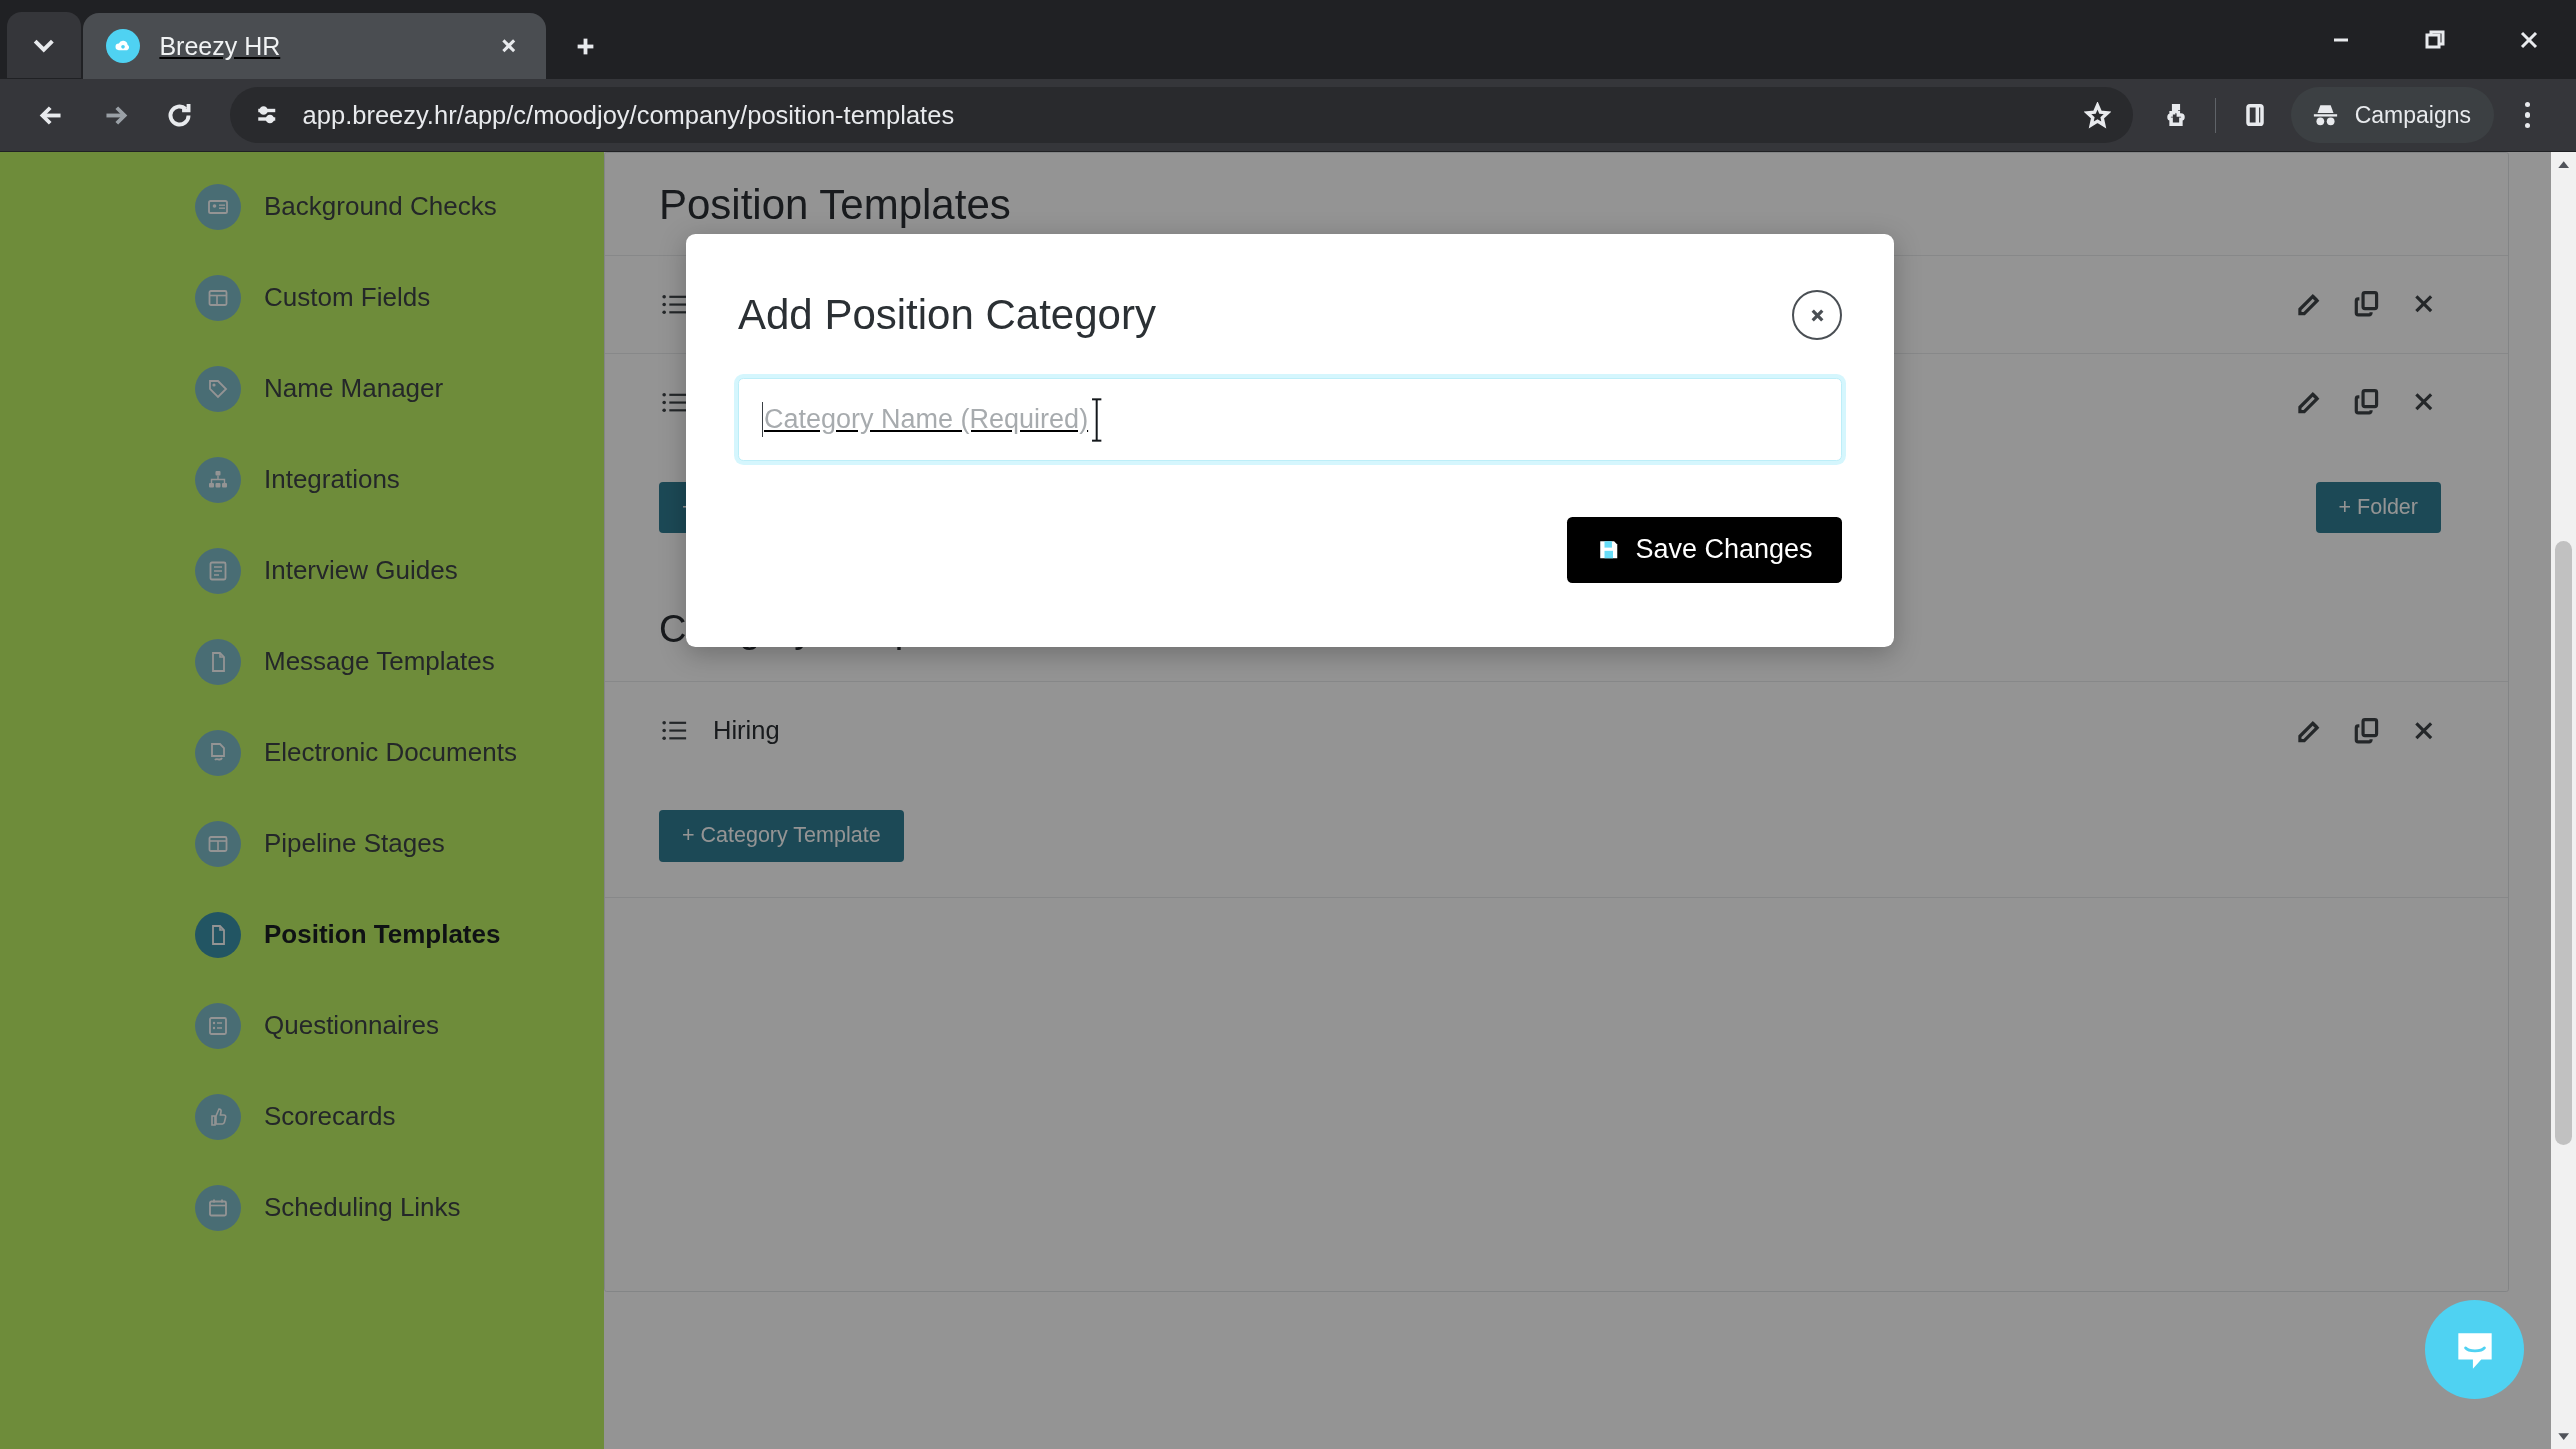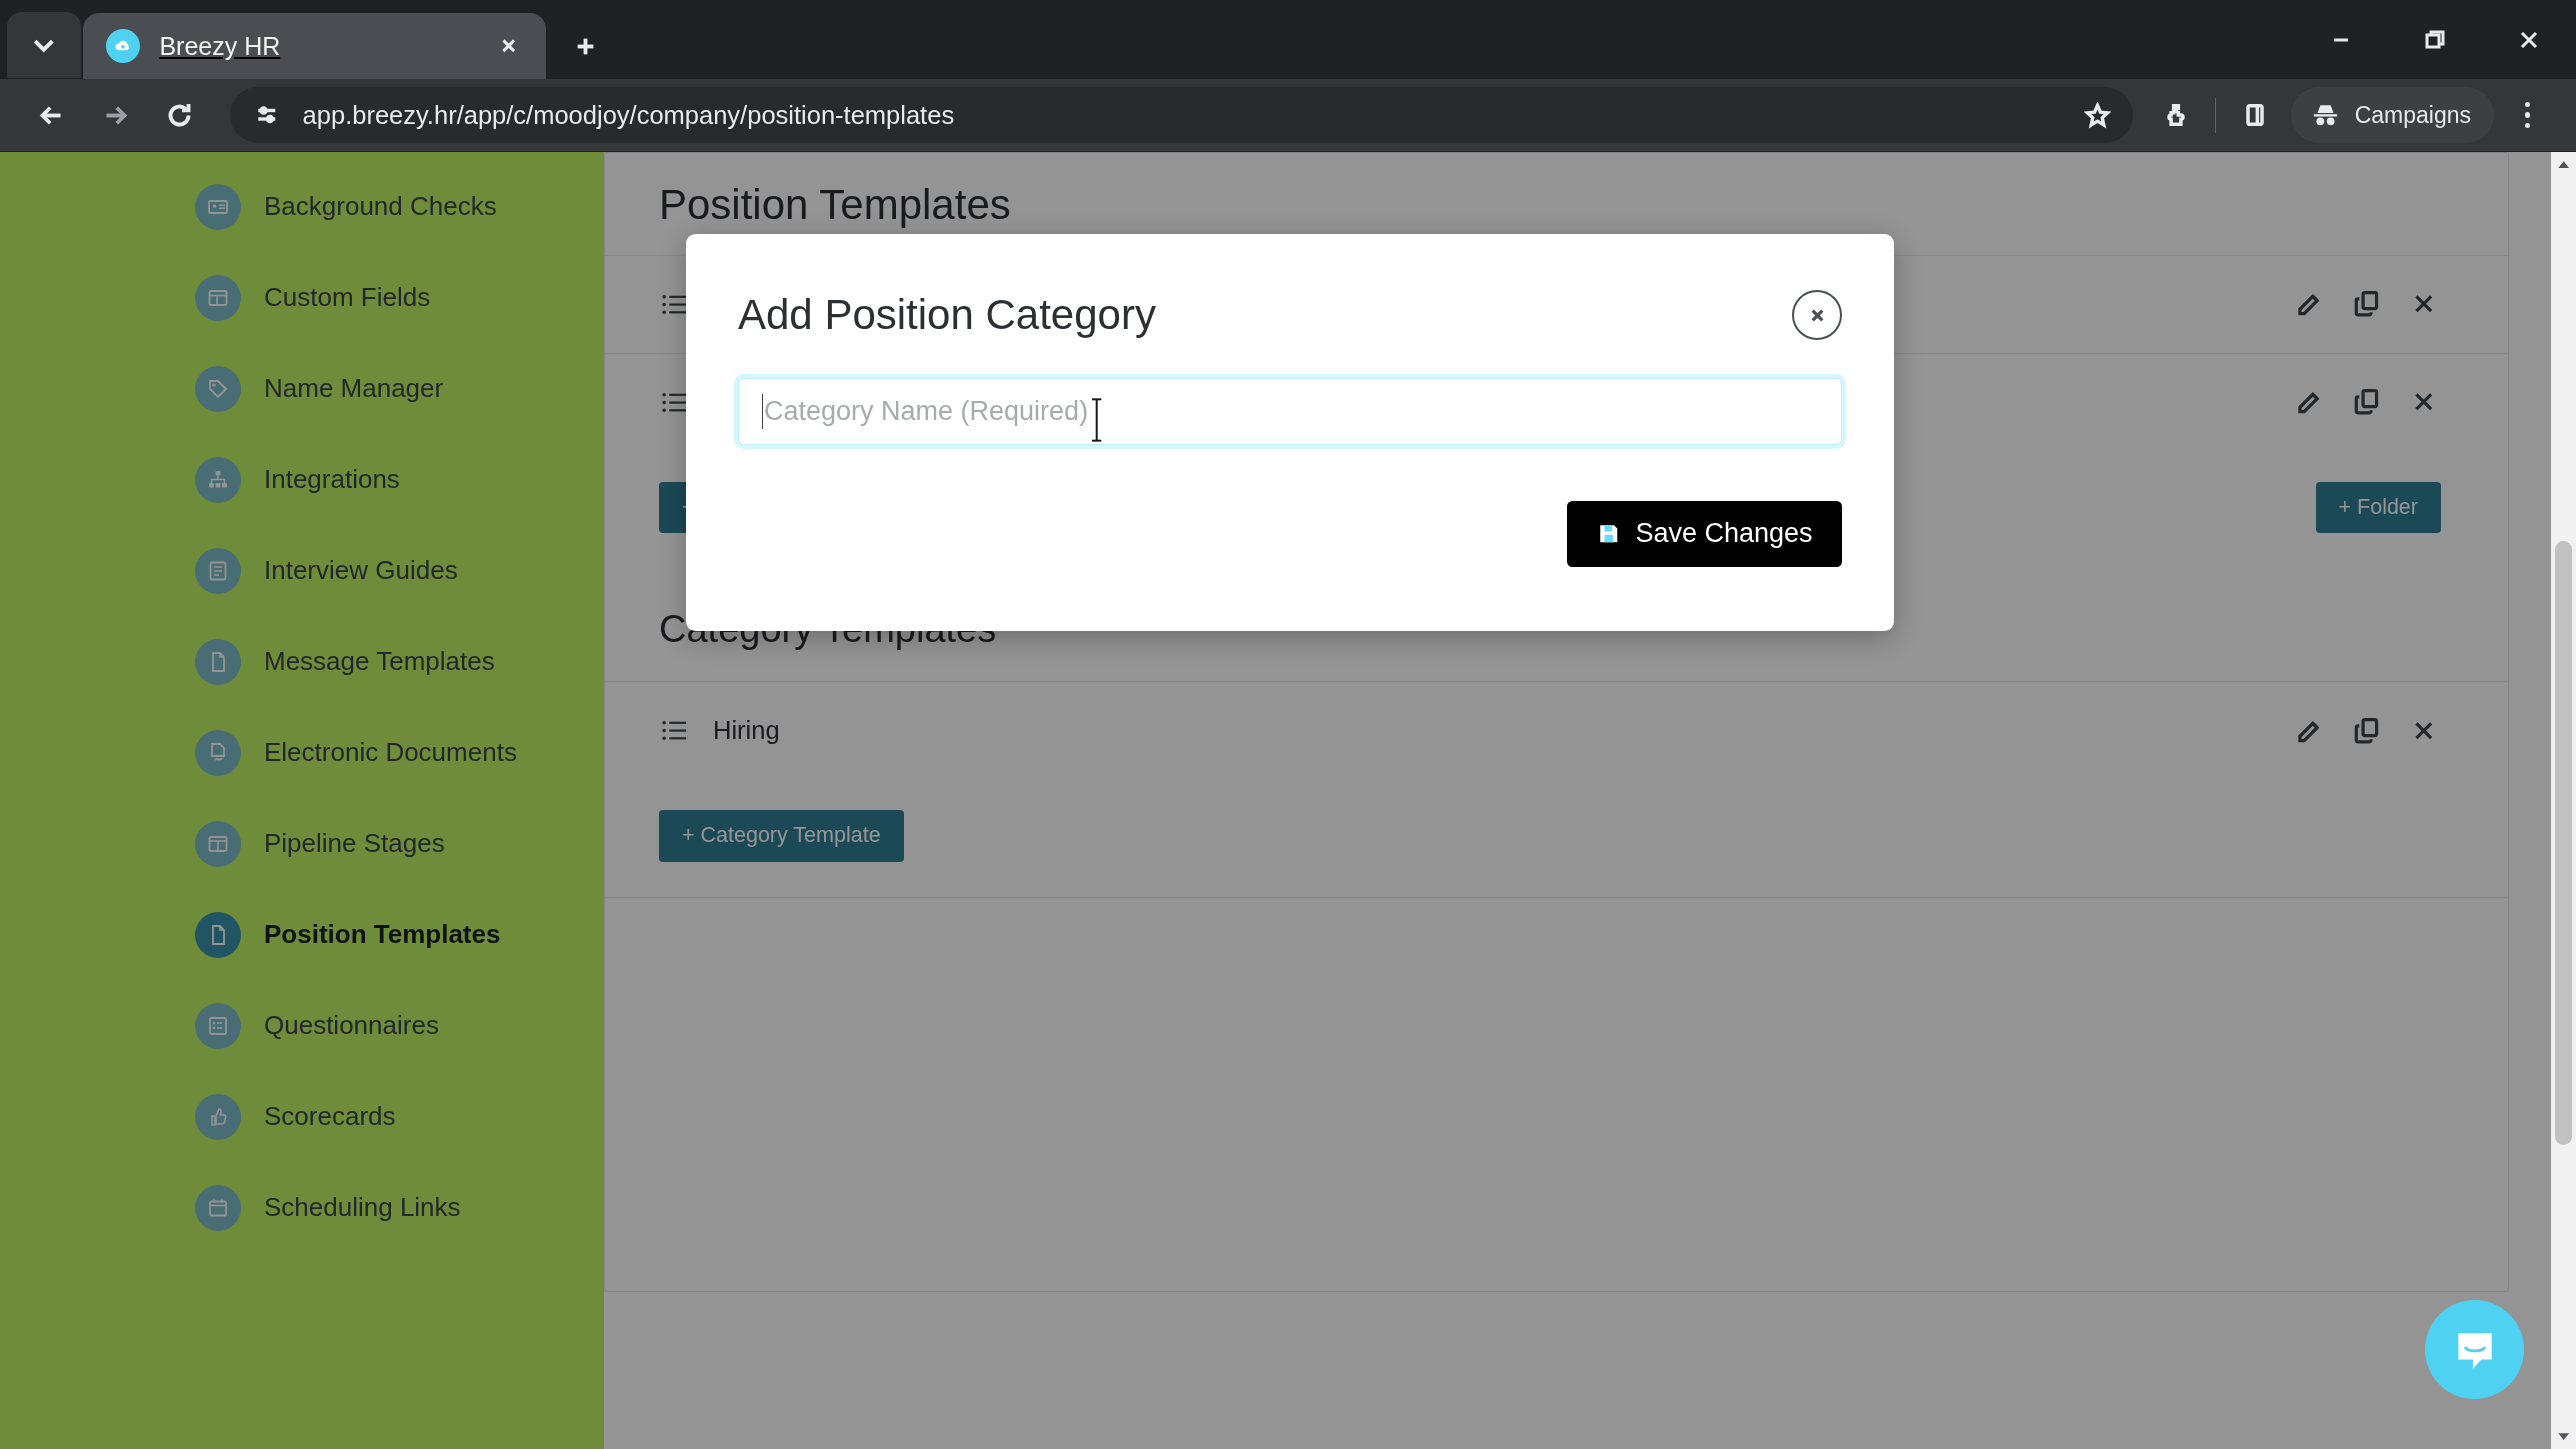--- a/index.html
+++ b/index.html
@@ -217,22 +217,22 @@
   .modal-close {
     width: 50px; height: 50px; border-radius: 50%;
     border: 2px solid #4a4f54;
     display: flex; align-items: center; justify-content: center;
   }
   .modal-close svg { width: 23px; height: 23px; stroke: #4a4f54; stroke-width: 3.4; }
   .modal-field {
     position: relative;
     border: 1.3px solid #bdeef8; border-radius: 5.4px;
     box-shadow: 0 0 0 4px rgba(103,222,247,0.28);
-    background: #fff; height: 67px;
-    display: flex; align-items: center; padding: 12px 23px;
+    background: #fff; height: 83px;
+    display: flex; align-items: center; padding: 12px 23px; text-decoration: underline;
   }
   .modal-field .caret {
     width: 1.3px; height: 35px; background: #3a3f44; margin-right: 0.7px;
   }
   .modal-field .ph { font-size: 27px; color: #a7abae; }
   .modal-cursor {
     position: absolute; left: 349px; top: 14.8px;
     width: 17.4px; height: 52px;
   }
   .modal-cursor svg { width: 17.4px; height: 52px; stroke: #14181c; stroke-width: 3; fill: none; }

